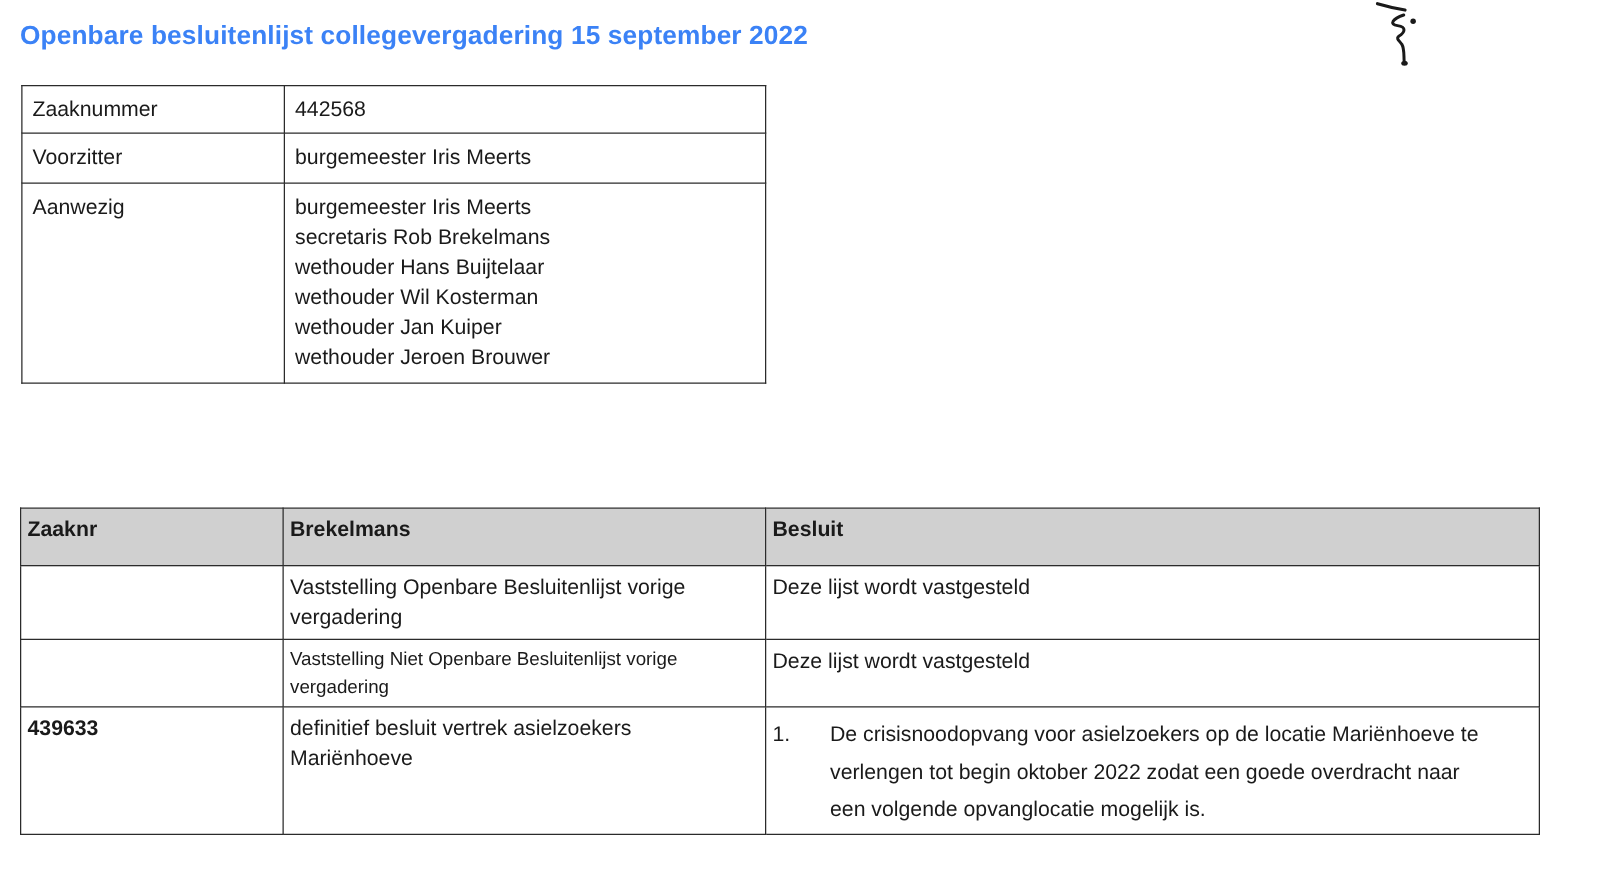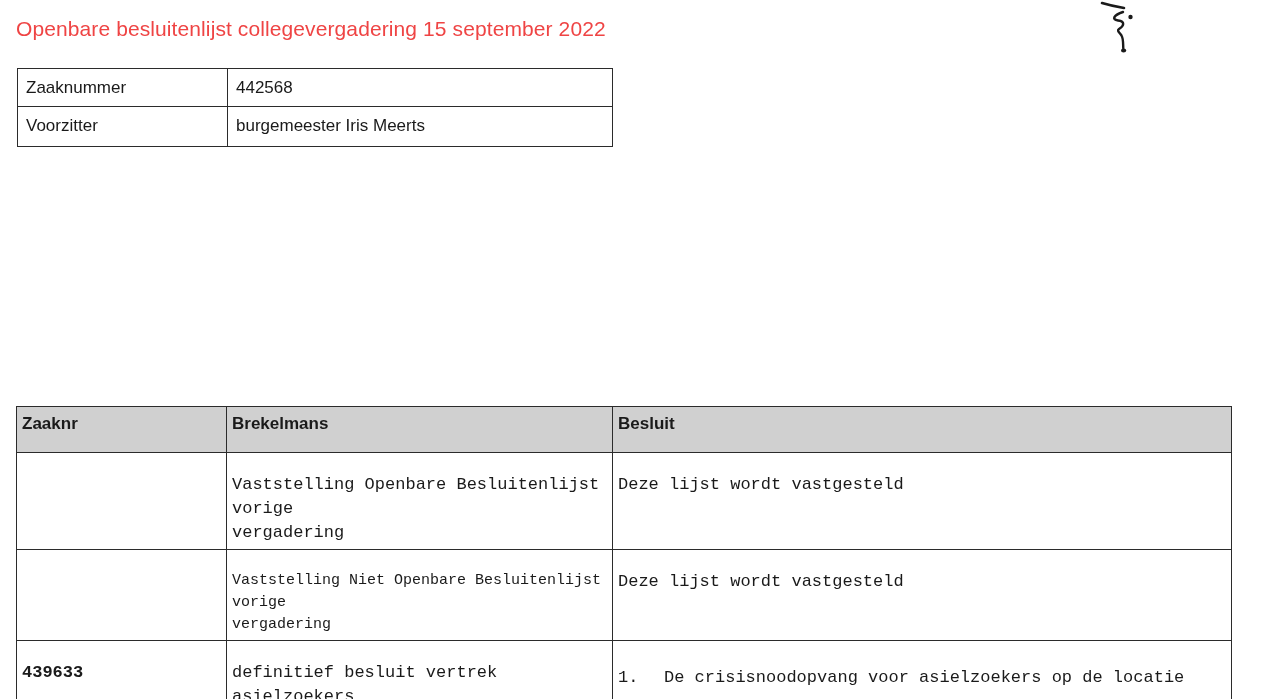--- a/index.html
+++ b/index.html
@@ -15,22 +15,22 @@
   .page {
     position: absolute;
     inset: 0;
     background: #ffffff;
   }
   .doc-title {
     position: absolute;
     left: 16px;
     top: 17px;
     font-size: 21px;
-    font-weight: normal;
-    color: #ef4444;
+    font-weight: bold;
+    color: #3b82f6;
     letter-spacing: 0.1px;
     white-space: nowrap;
     text-align: right;
   }
   .logo {
     position: absolute;
     left: 1098px;
     top: 0px;
     width: 44px;
     height: 58px;
@@ -63,21 +63,21 @@
   .t-decisions {
     left: 16px;
     top: 406px;
     width: 1215px;
     border: 1.5px solid #1a1a1a;
   }
   .t-decisions th {
     font-weight: bold;
     padding: 5px 6px 16px 5px;
   }
-  .t-decisions td { padding: 20px 6px 4px 5px; font-family: Liberation Mono, monospace; }
+  .t-decisions td { padding: 5px 6px 4px 5px; }
   .small-text { font-size: 15px; line-height: 22px; }
   .bold { font-weight: bold; }
   .numbered-item { display: flex; line-height: 30px; padding-top: 2px; }
   .numbered-item .num { width: 46px; flex: 0 0 46px; }
   .numbered-item .item-text { flex: 1; }
 </style>
 </head>
 <body>
 
 <div class="page">
@@ -97,20 +97,29 @@
         <col style="width:385px">
       </colgroup>
     <tbody>
       <tr style="height:37px">
         <td>Zaaknummer</td>
         <td>442568</td>
       </tr>
       <tr style="height:40px">
         <td>Voorzitter</td>
         <td>burgemeester Iris Meerts</td>
+      </tr>
+      <tr style="height:160px">
+        <td>Aanwezig</td>
+        <td class="preline">burgemeester Iris Meerts
+secretaris Rob Brekelmans
+wethouder Hans Buijtelaar
+wethouder Wil Kosterman
+wethouder Jan Kuiper
+wethouder Jeroen Brouwer</td>
       </tr>
     </tbody>
   </table>
 
   <table class="t-decisions">
     <colgroup>
         <col style="width:210px">
         <col style="width:386px">
         <col style="width:619px">
       </colgroup>

